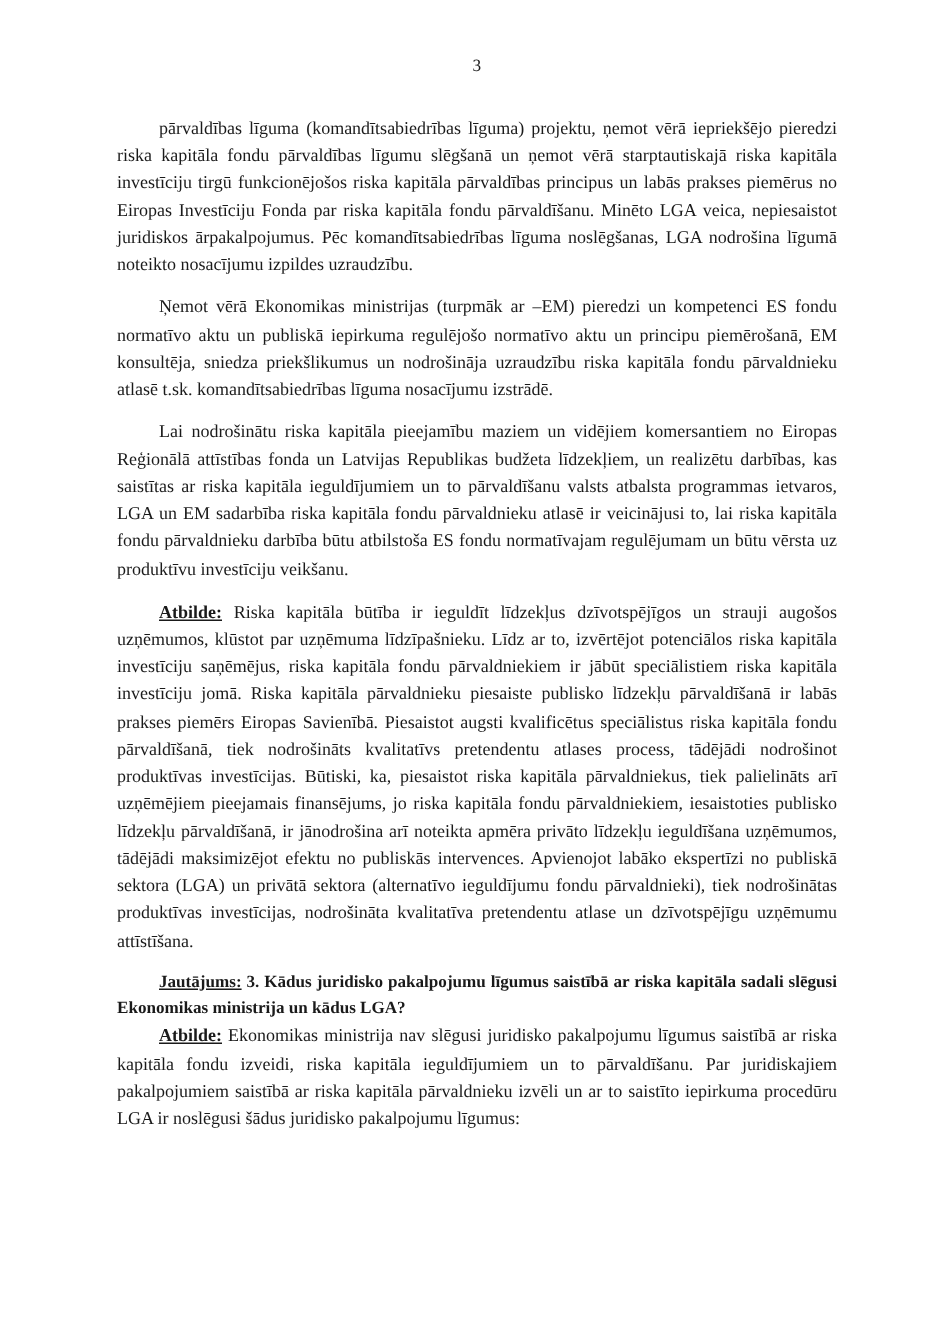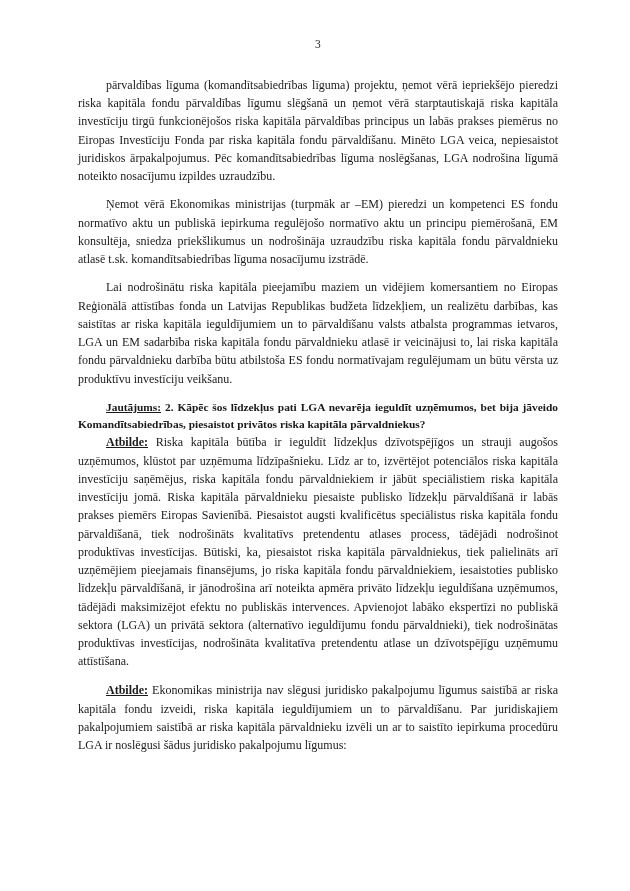--- a/index.html
+++ b/index.html
@@ -65,22 +65,22 @@
   <div class="page-number">3</div>
 
   <p class="para">pārvaldības līguma (komandītsabiedrības līguma) projektu, ņemot vērā iepriekšējo pieredzi riska kapitāla fondu pārvaldības līgumu slēgšanā un ņemot vērā starptautiskajā riska kapitāla investīciju tirgū funkcionējošos riska kapitāla pārvaldības principus un labās prakses piemērus no Eiropas Investīciju Fonda par riska kapitāla fondu pārvaldīšanu. Minēto LGA veica, nepiesaistot juridiskos ārpakalpojumus. Pēc komandītsabiedrības līguma noslēgšanas, LGA nodrošina līgumā noteikto nosacījumu izpildes uzraudzību.</p>
   <div class="spacer-sm"></div>
   <p class="para">Ņemot vērā Ekonomikas ministrijas (turpmāk ar –EM) pieredzi un kompetenci ES fondu normatīvo aktu un publiskā iepirkuma regulējošo normatīvo aktu un principu piemērošanā, EM konsultēja, sniedza priekšlikumus un nodrošināja uzraudzību riska kapitāla fondu pārvaldnieku atlasē t.sk. komandītsabiedrības līguma nosacījumu izstrādē.</p>
   <div class="spacer-sm"></div>
   <p class="para">Lai nodrošinātu riska kapitāla pieejamību maziem un vidējiem komersantiem no Eiropas Reģionālā attīstības fonda un Latvijas Republikas budžeta līdzekļiem, un realizētu darbības, kas saistītas ar riska kapitāla ieguldījumiem un to pārvaldīšanu valsts atbalsta programmas ietvaros, LGA un EM sadarbība riska kapitāla fondu pārvaldnieku atlasē ir veicinājusi to, lai riska kapitāla fondu pārvaldnieku darbība būtu atbilstoša ES fondu normatīvajam regulējumam un būtu vērsta uz produktīvu investīciju veikšanu.</p>
 
   <div class="block-gap"></div>
 
-  <p class="question"><span class="qlabel">Jautājums:</span> <span>2.</span> <span>Kāpēc šos līdzekļus pati LGA nevarēja ieguldīt uzņēmumos, bet bija jāveido Komandītsabiedrības, piesaistot privātos riska kapitāla pārvaldniekus?</span></p>
 
   <p class="para"><span class="answer-label">Atbilde:</span> <span>Riska kapitāla būtība ir ieguldīt līdzekļus dzīvotspējīgos un strauji augošos uzņēmumos, klūstot par uzņēmuma līdzīpašnieku. Līdz ar to, izvērtējot potenciālos riska kapitāla investīciju saņēmējus, riska kapitāla fondu pārvaldniekiem ir jābūt speciālistiem riska kapitāla investīciju jomā. Riska kapitāla pārvaldnieku piesaiste publisko līdzekļu pārvaldīšanā ir labās prakses piemērs Eiropas Savienībā. Piesaistot augsti kvalificētus speciālistus riska kapitāla fondu pārvaldīšanā, tiek nodrošināts kvalitatīvs pretendentu atlases process, tādējādi nodrošinot produktīvas investīcijas. Būtiski, ka, piesaistot riska kapitāla pārvaldniekus, tiek palielināts arī uzņēmējiem pieejamais finansējums, jo riska kapitāla fondu pārvaldniekiem, iesaistoties publisko līdzekļu pārvaldīšanā, ir jānodrošina arī noteikta apmēra privāto līdzekļu ieguldīšana uzņēmumos, tādējādi maksimizējot efektu no publiskās intervences. Apvienojot labāko ekspertīzi no publiskā sektora (LGA) un privātā sektora (alternatīvo ieguldījumu fondu pārvaldnieki), tiek nodrošinātas produktīvas investīcijas, nodrošināta kvalitatīva pretendentu atlase un dzīvotspējīgu uzņēmumu attīstīšana.</span></p>
 
   <div class="block-gap"></div>
 
+  <p class="question"><span class="qlabel">Jautājums:</span> <span>3.</span> <span>Kādus juridisko pakalpojumu līgumus saistībā ar riska kapitāla sadali slēgusi Ekonomikas ministrija un kādus LGA?</span></p>
 
   <p class="para"><span class="answer-label">Atbilde:</span> <span>Ekonomikas ministrija nav slēgusi juridisko pakalpojumu līgumus saistībā ar riska kapitāla fondu izveidi, riska kapitāla ieguldījumiem un to pārvaldīšanu. Par juridiskajiem pakalpojumiem saistībā ar riska kapitāla pārvaldnieku izvēli un ar to saistīto iepirkuma procedūru LGA ir noslēgusi šādus juridisko pakalpojumu līgumus:</span></p>
 
 </div>
 
 </body></html>

